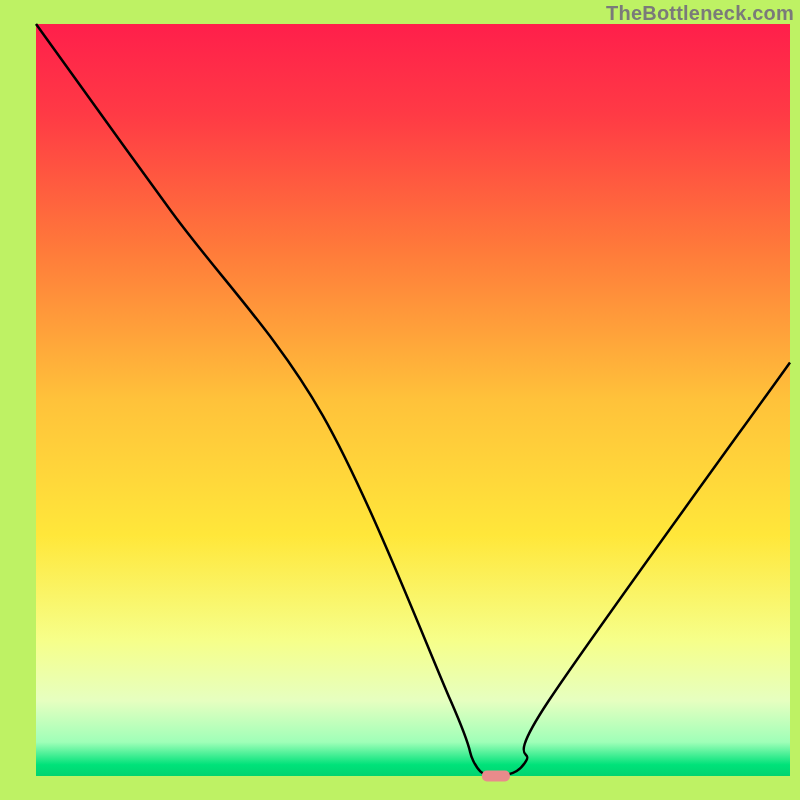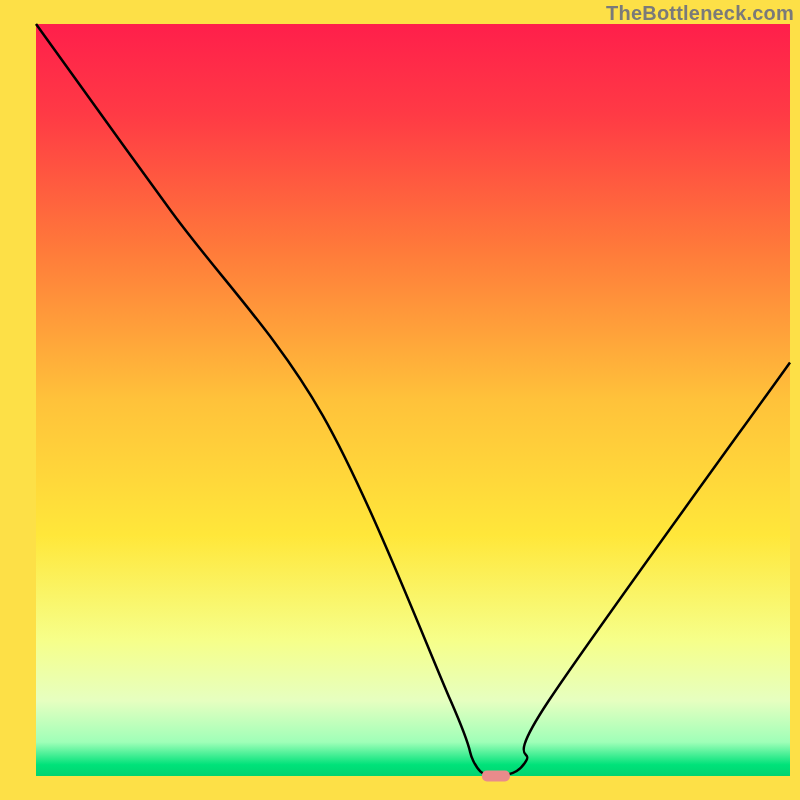--- a/index.html
+++ b/index.html
@@ -7,21 +7,21 @@
     padding: 0;
     width: 800px;
     height: 800px;
     background: #000;
     font-family: Arial, Helvetica, sans-serif;
   }
   .frame {
     position: relative;
     width: 800px;
     height: 800px;
-    background: #fde047;
+    background: #bef264;
   }
   .watermark {
     position: absolute;
     top: 2px;
     right: 6px;
     color: #7a7a7a;
     font-size: 20px;
     font-weight: 600;
     letter-spacing: 0.2px;
     z-index: 10;

